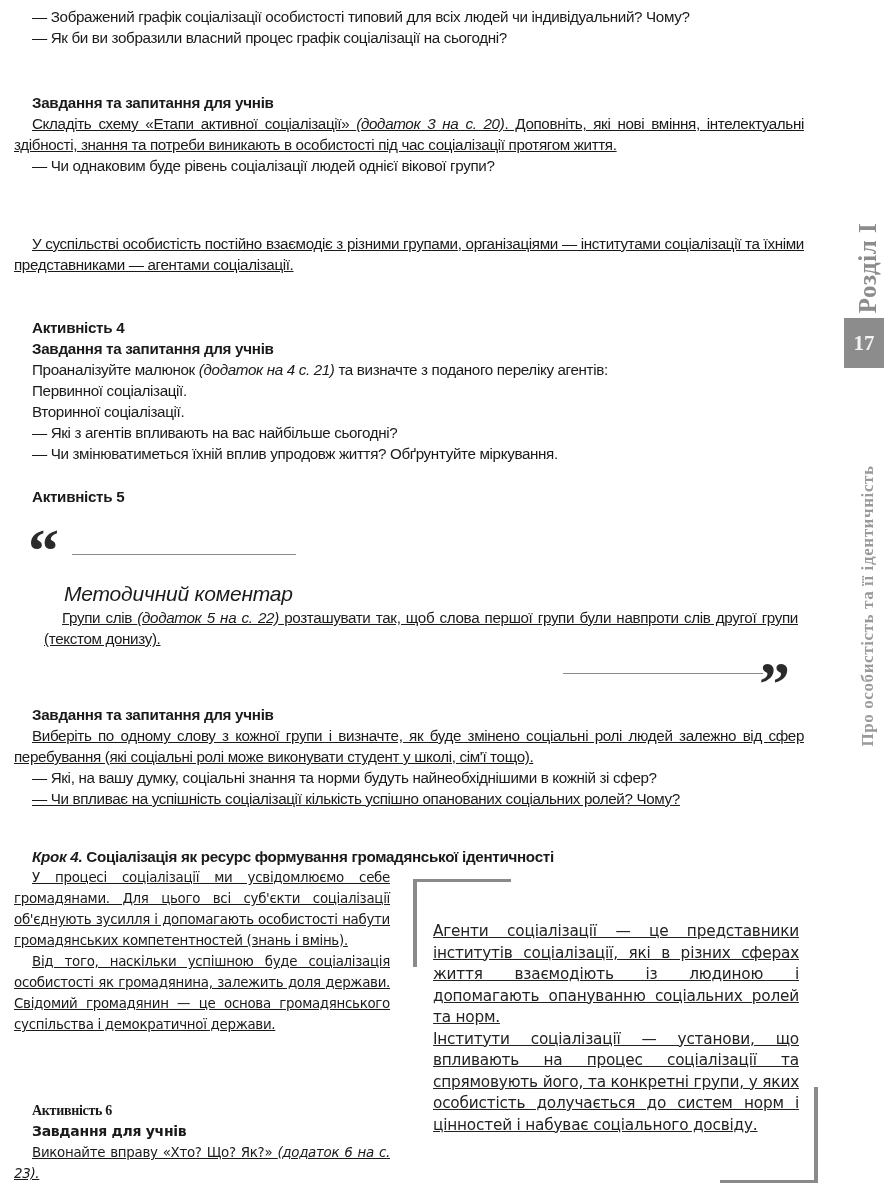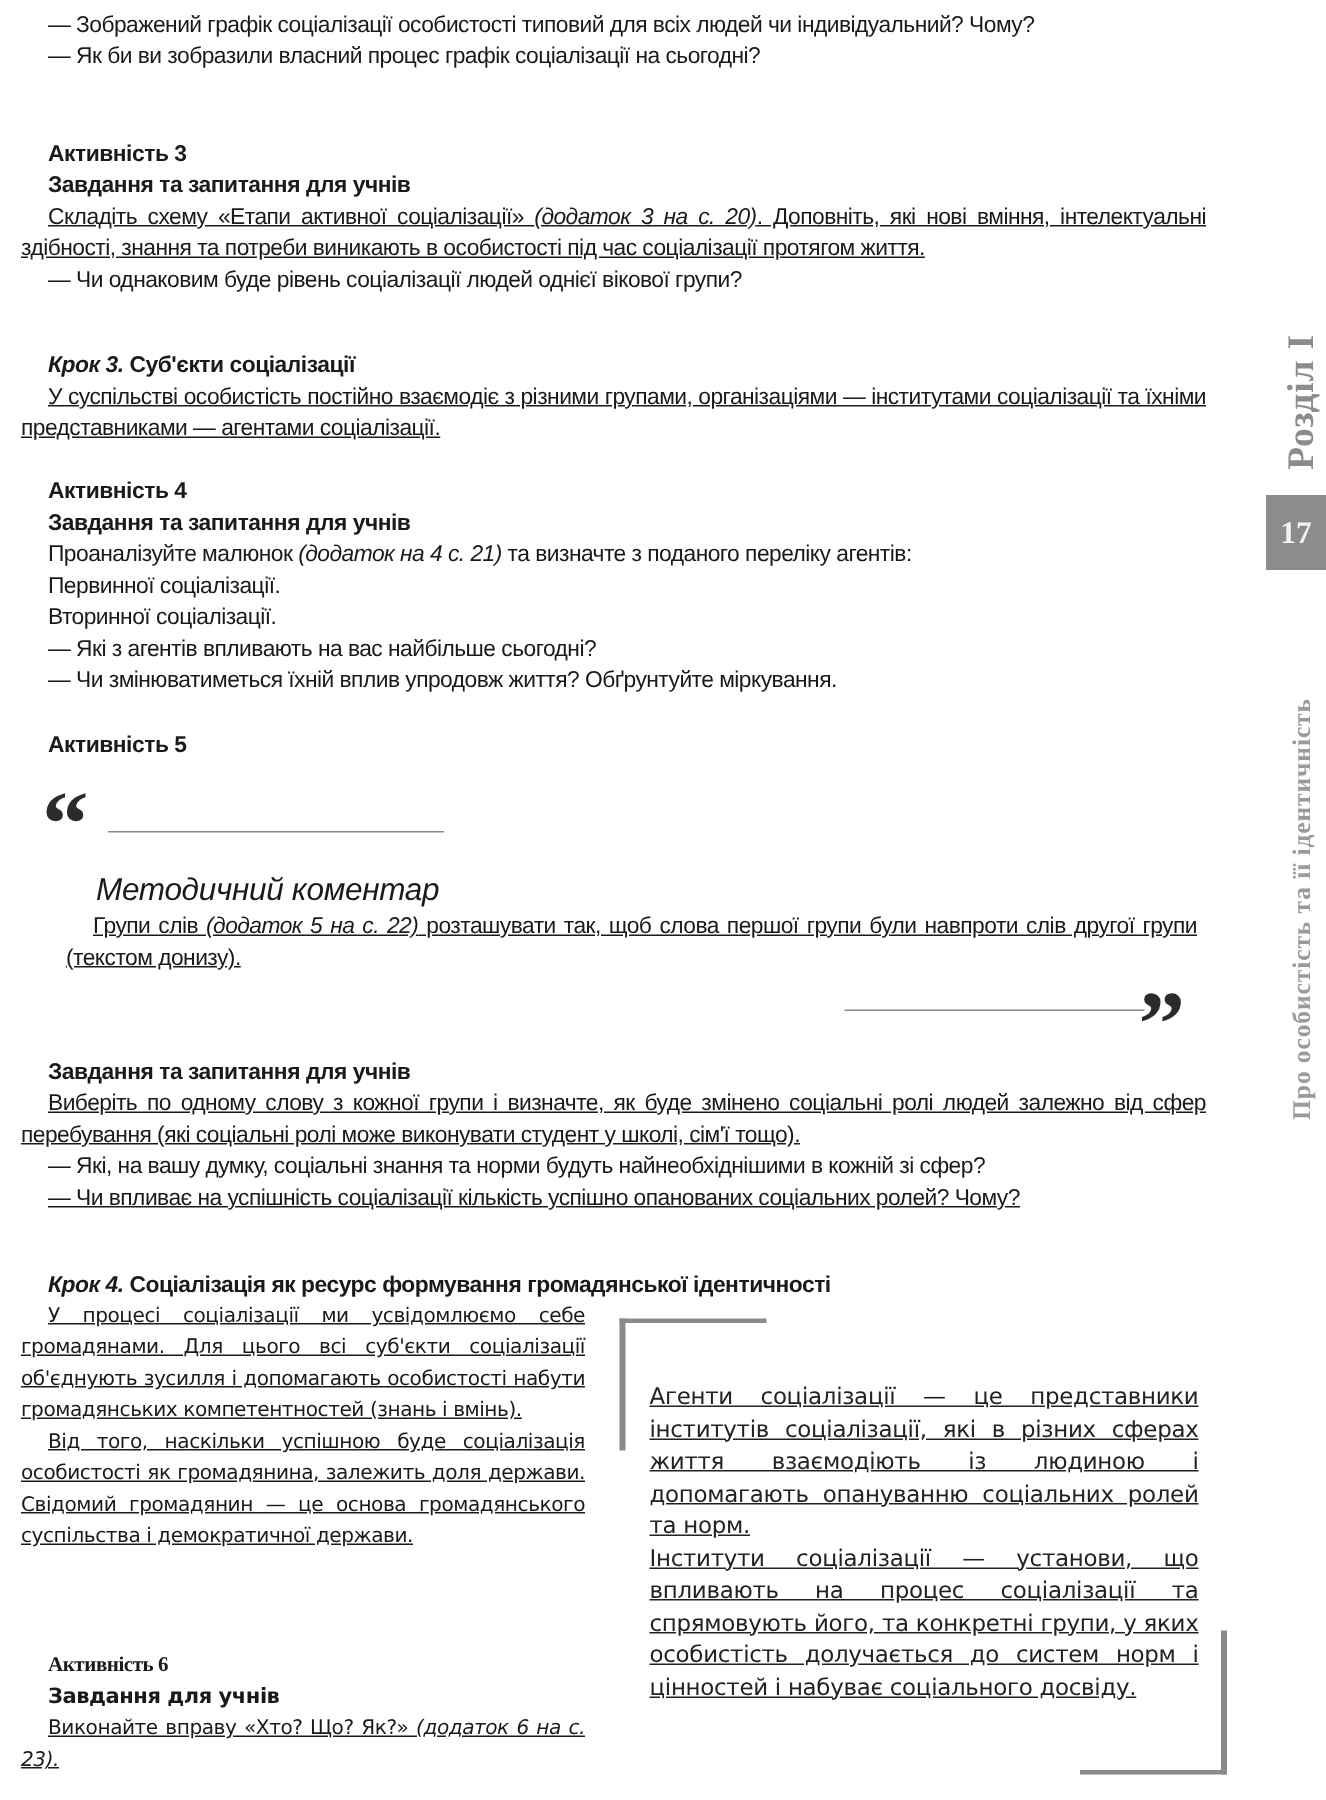--- a/index.html
+++ b/index.html
@@ -24,44 +24,42 @@
 
   .defbox-text { font-family: "DejaVu Sans", sans-serif; font-size: 15.3px; line-height: 21.5px; color: #222; letter-spacing: -0.2px; margin: 0; }
   .bracket-tl-h { position: absolute; left: 413px; top: 879px; width: 98px; height: 3px; background: #8a8a8a; }
   .bracket-tl-v { position: absolute; left: 413px; top: 879px; width: 4px; height: 88px; background: #8a8a8a; }
   .bracket-br-h { position: absolute; left: 720px; top: 1180px; width: 98px; height: 3px; background: #8a8a8a; }
   .bracket-br-v { position: absolute; left: 814px; top: 1087px; width: 4px; height: 96px; background: #8a8a8a; }
 
   .side { position: absolute; right: 0; top: 0; width: 60px; height: 1200px; }
   .side-chapter { position: absolute; left: 44px; top: 268px; transform: translate(-50%, -50%) rotate(-90deg); white-space: nowrap;
     font-family: "Liberation Serif", serif; font-weight: bold; font-size: 25px; color: #8c8c8c; letter-spacing: 0.5px; }
-  .page-box { position: absolute; left: 20px; top: 330px; width: 40px; height: 50px; background: #8c8c8c;
+  .page-box { position: absolute; left: 20px; top: 318px; width: 40px; height: 50px; background: #8c8c8c;
     color: #f2f2f2; font-family: "Liberation Serif", serif; font-weight: bold; font-size: 21px; display: flex; align-items: center; justify-content: center; }
   .side-section { position: absolute; left: 44px; top: 606px; transform: translate(-50%, -50%) rotate(-90deg); white-space: nowrap;
     font-family: "Liberation Serif", serif; font-weight: bold; font-size: 17px; color: #9a9a9a; letter-spacing: 0.6px; }
 </style>
 </head>
 <body>
 
 <div class="col" style="top:6px;">
   <p class="p ind">— Зображений графік соціалізації особистості типовий для всіх людей чи індивідуальний? Чому?</p>
   <p class="p ind">— Як би ви зобразили власний процес графік соціалізації на сьогодні?</p>
 </div>
 
 <div class="col" style="top:92px;">
-  <p class="h">Активність 3</p>
   <p class="h">Завдання та запитання для учнів</p>
   <p class="p ind just">
     <span>Складіть схему «Етапи активної соціалізації» </span><span class="i">(додаток 3 на с. 20)</span><span>. Доповніть, які нові вміння, інтелектуальні здібності, знання та потреби виникають в особистості під час соціалізації протягом життя.</span>
   </p>
   <p class="p ind">— Чи однаковим буде рівень соціалізації людей однієї вікової групи?</p>
 </div>
 
 <div class="col" style="top:233px;">
-  <p class="h"><span class="i">Крок 3.</span><span> Суб'єкти соціалізації</span></p>
   <p class="p ind just">У суспільстві особистість постійно взаємодіє з різними групами, організаціями — інститутами соціалізації та їхніми представниками — агентами соціалізації.</p>
 </div>
 
 <div class="col" style="top:317px;">
   <p class="h">Активність 4</p>
   <p class="h">Завдання та запитання для учнів</p>
   <p class="p ind">
     <span>Проаналізуйте малюнок </span><span class="i">(додаток на 4 с. 21)</span><span> та визначте з поданого переліку агентів:</span>
   </p>
   <p class="p ind">Первинної соціалізації.</p>

